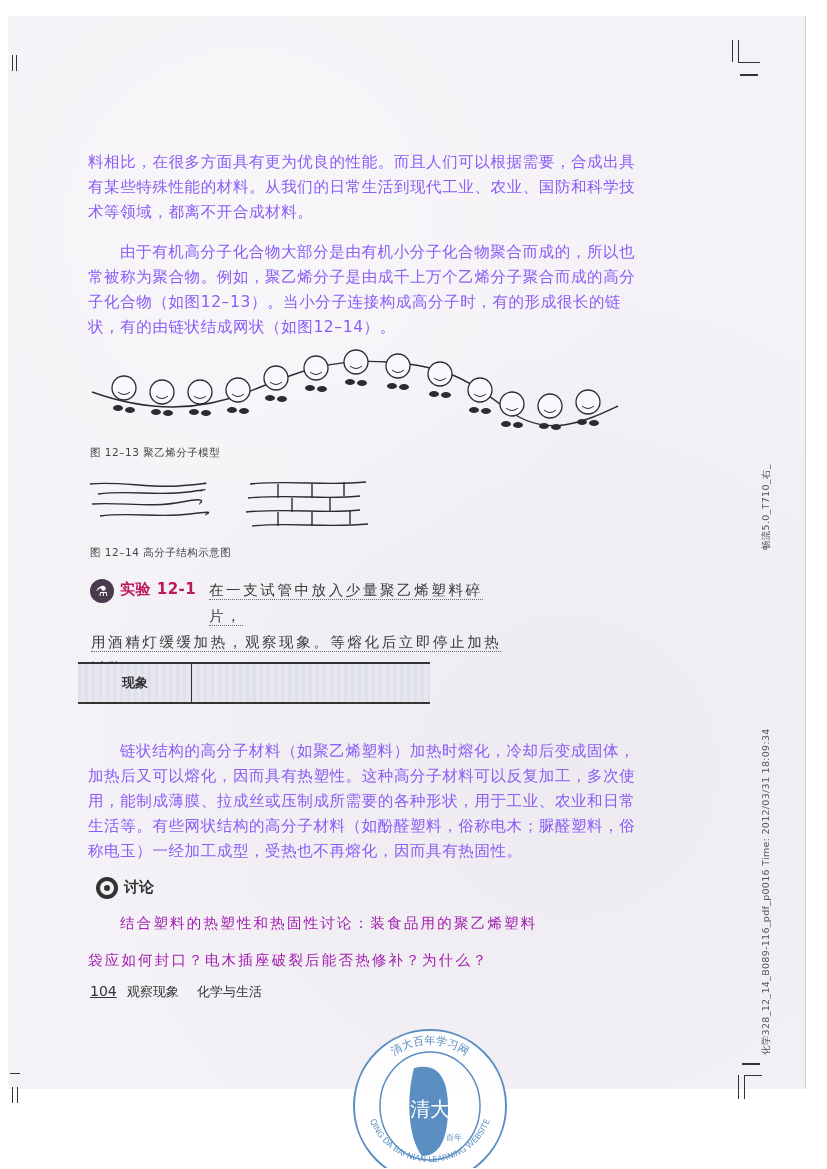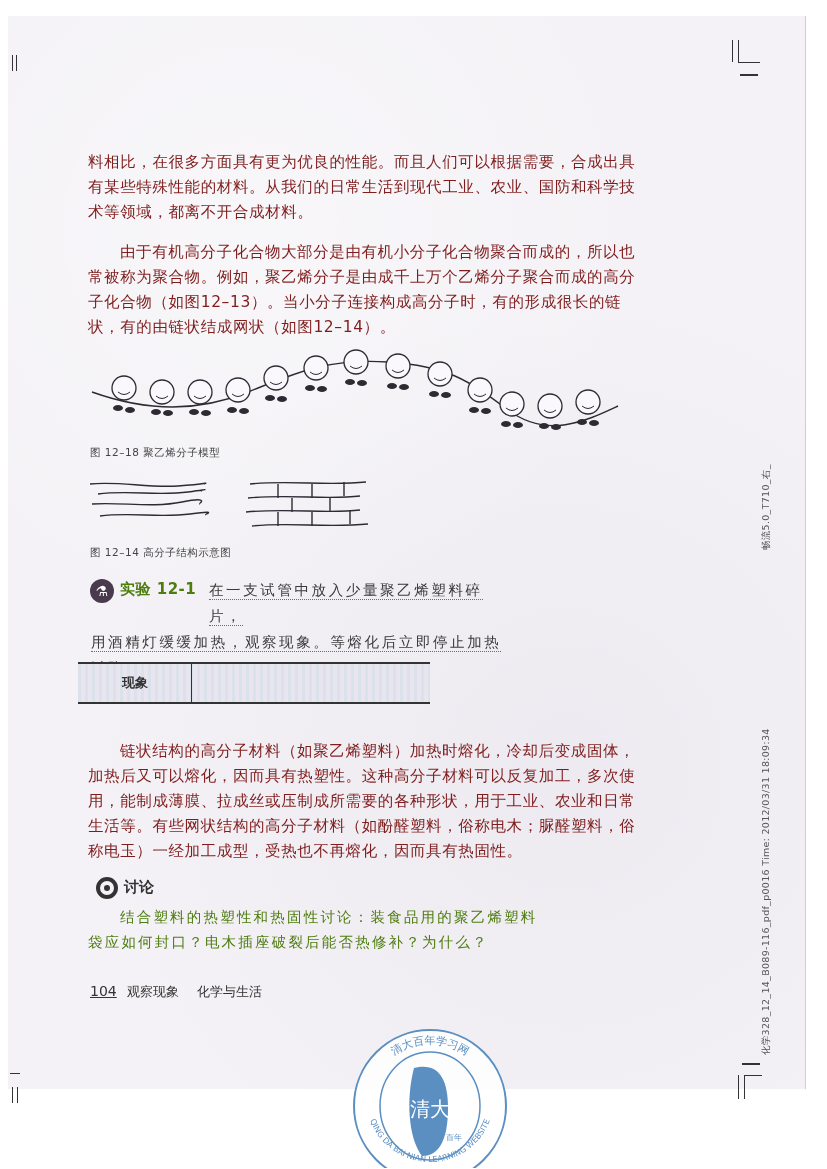--- a/index.html
+++ b/index.html
@@ -14,30 +14,30 @@
     background:#f4f2f6;
     background-image:
       radial-gradient(circle at 30% 20%, rgba(255,255,255,0.35), rgba(255,255,255,0) 40%),
       radial-gradient(circle at 70% 70%, rgba(230,225,235,0.5), rgba(230,225,235,0) 50%);
   }
   .page-edge { position:absolute; right:21px; top:16px; width:1px; height:1073px; background:#c9d4b8; }
   .crop { position:absolute; background:#333; }
   .p {
     position:absolute; left:88px; width:548px;
     font-size:15.5px; line-height:25px; letter-spacing:0.6px;
-    color:#7f1d1d;
+    color:#8b5cf6;
   }
   .indent { text-indent:32px;margin-top:8px; }
   .caption { position:absolute; left:90px; font-size:10.5px; color:#444; letter-spacing:0.5px; }
   .exp-head { position:absolute; left:90px; top:579px; width:420px; }
   .exp-icon {
     position:absolute; left:0; top:0; width:24px; height:24px; border-radius:50%;
     background:#4a3a4e; color:#fff; font-size:14px; line-height:24px; text-align:center; font-weight:bold;
   }
-  .exp-title { position:absolute; left:30px; top:1px; font-size:15px; font-weight:bold; color:#4d7c0f; letter-spacing:0.5px; }
+  .exp-title { position:absolute; left:30px; top:1px; font-size:15px; font-weight:bold; color:#be185d; letter-spacing:0.5px; }
   .exp-text {
     position:absolute; left:91px; top:577px; width:420px;
     font-size:14.5px; line-height:26px; letter-spacing:2.6px; color:#3a3a3a;
   }
   .exp-text .u { border-bottom:1.5px dotted #6b6a7a; padding-bottom:1px; }
   .obs-table {
     position:absolute; left:78px; top:662px; width:352px; height:38px;
     border-top:2px solid #333; border-bottom:2px solid #333;
     background:#e9eaf0;
     background-image:repeating-linear-gradient(90deg, rgba(180,200,220,0.25) 0 3px, rgba(230,210,230,0.2) 3px 7px);
@@ -45,21 +45,21 @@
   .obs-label-cell { position:absolute; left:0; top:0; width:113px; height:100%; border-right:1.5px solid #333; }
   .obs-label { position:absolute; left:44px; top:10px; font-size:13px; font-weight:bold; color:#333; }
   .disc-icon {
     position:absolute; left:96px; top:877px; width:22px; height:22px; border-radius:50%;
     border:4px solid #333; box-sizing:border-box;
   }
   .disc-icon::after { content:""; position:absolute; left:4px; top:4px; width:6px; height:6px; border-radius:50%; background:#333; }
   .disc-title { position:absolute; left:124px; top:878px; font-size:15px; font-weight:bold; color:#333; }
   .disc-text {
     position:absolute; left:88px; top:905px; width:450px;
-    font-size:14.5px; line-height:25px; letter-spacing:2.2px; color:#4d7c0f;
+    font-size:14.5px; line-height:37px; letter-spacing:2.2px; color:#a21caf;
   }
   .footer { position:absolute; left:90px; top:983px; font-size:13px; color:#333; }
   .footer .num { font-size:14px; margin-right:6px;text-decoration:underline; }
   .vert {
     position:absolute; transform:rotate(-90deg); transform-origin:left top;
     font-size:9.5px; color:#555; white-space:nowrap; letter-spacing:0.3px;
   }
   .stamp { position:absolute; left:348px; top:1028px; width:164px; height:140px; }
 </style>
 </head>
@@ -141,21 +141,21 @@
       <path d="M222,32 q6,5 12,0"></path>
     <path d="M262,26 q6,5 12,0"></path>
       <path d="M304,30 q6,5 12,0"></path>
       <path d="M346,38 q6,5 12,0"></path>
     <path d="M386,54 q6,5 12,0"></path>
       <path d="M418,68 q6,5 12,0"></path>
       <path d="M456,70 q6,5 12,0"></path>
     <path d="M494,66 q6,5 12,0"></path>
   </g>
 </svg>
-<div class="caption" style="top:446px;">图 12–18 聚乙烯分子模型</div>
+<div class="caption" style="top:446px;">图 12–13 聚乙烯分子模型</div>
 
 <svg style="position:absolute;left:88px;top:478px;" width="290" height="52" viewBox="0 0 290 52">
   <g fill="none" stroke="#2e2a33" stroke-width="1.4">
     <path d="M2,6 C30,3 60,10 90,8 S 120,4 116,6"></path>
     <path d="M10,16 C40,12 70,18 100,14 S 110,12 114,13"></path>
     <path d="M4,26 C34,24 64,30 94,24 S 110,26 112,26"></path>
     <path d="M12,38 C42,34 72,40 102,36 S 116,36 118,37"></path>
     <path d="M162,6 C200,2 240,8 278,4"></path>
     <path d="M160,20 C200,16 240,22 272,18"></path>
     <path d="M158,34 C200,30 240,36 272,32"></path>

